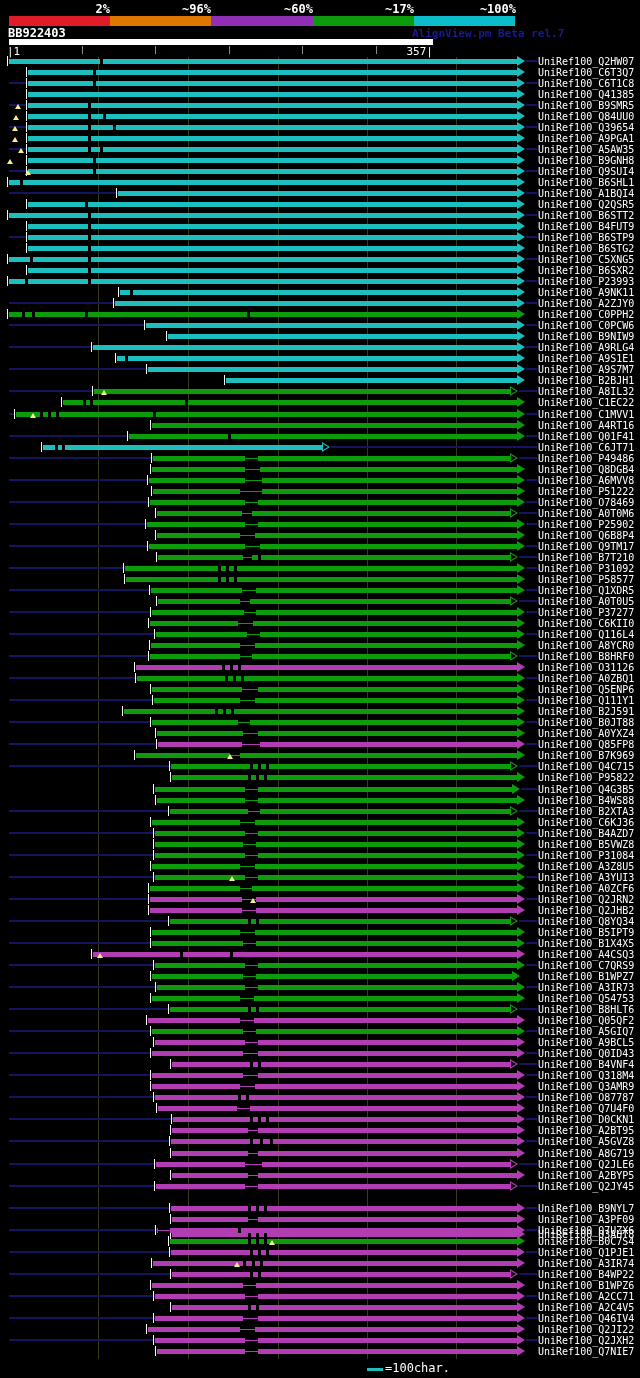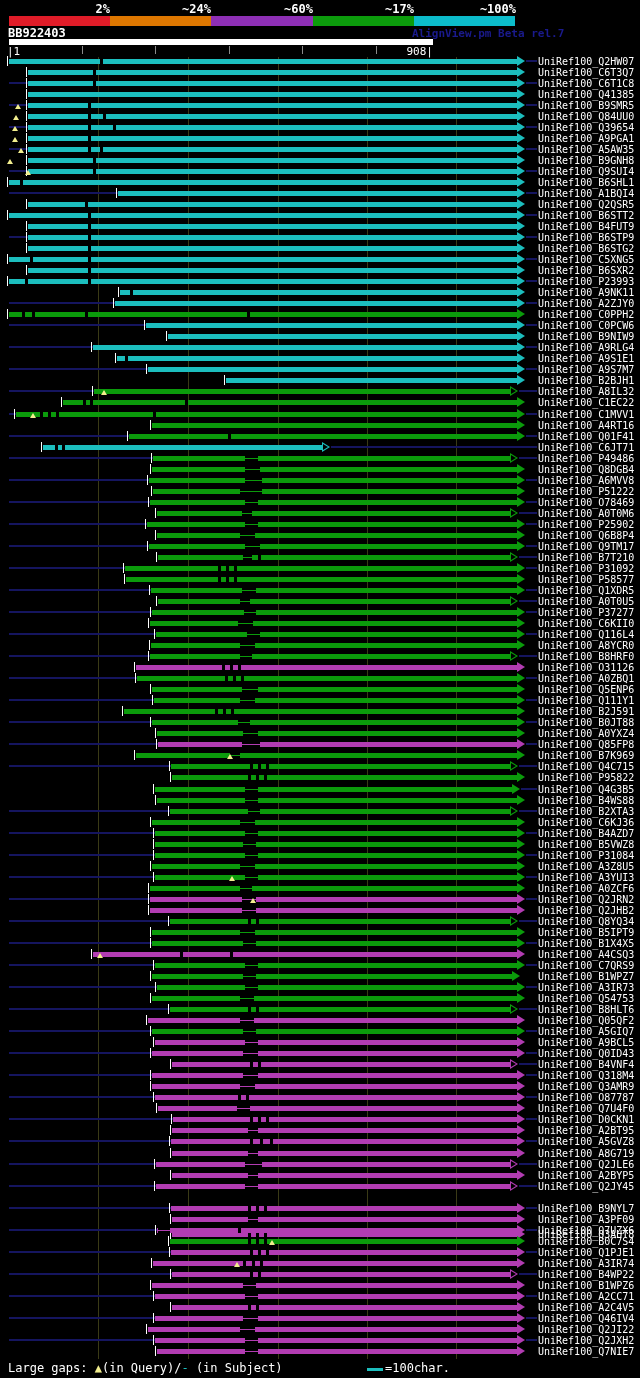--- a/index.html
+++ b/index.html
@@ -41,30 +41,30 @@
 <div id="screen">
 
   <div id="scale-band">
       <div class="seg" style="left: 9px; width: 101px; background: rgb(224, 28, 40);"></div>
       <div class="seg" style="left: 110px; width: 101px; background: rgb(222, 119, 0);"></div>
       <div class="seg" style="left: 211px; width: 102px; background: rgb(142, 47, 181);"></div>
       <div class="seg" style="left: 313px; width: 101px; background: rgb(12, 155, 12);"></div>
       <div class="seg" style="left: 414px; width: 101px; background: rgb(12, 188, 203);"></div>
     </div>
   <span class="scale-label" style="left:30px">2%</span>
-  <span class="scale-label" style="left:131px">~24%</span>
+  <span class="scale-label" style="left:131px">~96%</span>
   <span class="scale-label" style="left:233px">~60%</span>
   <span class="scale-label" style="left:334px">~17%</span>
   <span class="scale-label" style="left:436px">~100%</span>
 
   <div id="title">BB922403</div>
   <div id="brand" style="color: rgb(26, 26, 140);">AlignView.pm Beta rel.7</div>
   <div id="querybar"></div>
   <span class="rtext" style="left:7px">|1</span>
-  <span class="rtext" style="left:363px;width:70px;text-align:right;display:inline-block">908|</span>
+  <span class="rtext" style="left:363px;width:70px;text-align:right;display:inline-block">357|</span>
   <div id="ruler-ticks">
       <div class="rtick" style="left: 82px; background: rgb(138, 138, 138);"></div>
       <div class="rtick" style="left: 155px; background: rgb(138, 138, 138);"></div>
       <div class="rtick" style="left: 229px; background: rgb(138, 138, 138);"></div>
       <div class="rtick" style="left: 302px; background: rgb(138, 138, 138);"></div>
       <div class="rtick" style="left: 376px; background: rgb(138, 138, 138);"></div>
     </div>
 
   <div id="gridlines">
       <div class="grid" style="left: 98px; background: rgb(58, 58, 22);"></div>
@@ -1146,19 +1146,16 @@
       <div class="row" style="top: 1346px;">
         <div class="bar" style="left: 157px; width: 361px; background: rgb(178, 60, 178);"></div>
         <div class="btick" style="left: 155px;"></div>
         <div class="thinblk" style="left: 245px; width: 13px;"></div>
         <div class="thinln" style="left: 245px; width: 13px; background: rgb(178, 60, 178);"></div>
         <div class="arrow" style="left: 517px; border-left: 8px solid rgb(178, 60, 178);"></div>
         <div class="rlabel">UniRef100_Q7NIE7</div>
       </div>
     </div>
 
-  <div id="footer">
-    <span>Large gaps: </span><span id="f-tri" style="color: rgb(242, 238, 142);">▲</span><span>(in Query)/</span><span id="f-dash" style="color: rgb(28, 190, 190);">-</span><span> (in Subject)</span>
-  </div>
   <div id="footer-scalebar" style="background: rgb(28, 190, 190);"></div>
   <div id="footer-eq">=100char.</div>
 
 </div>
 
 </body></html>

